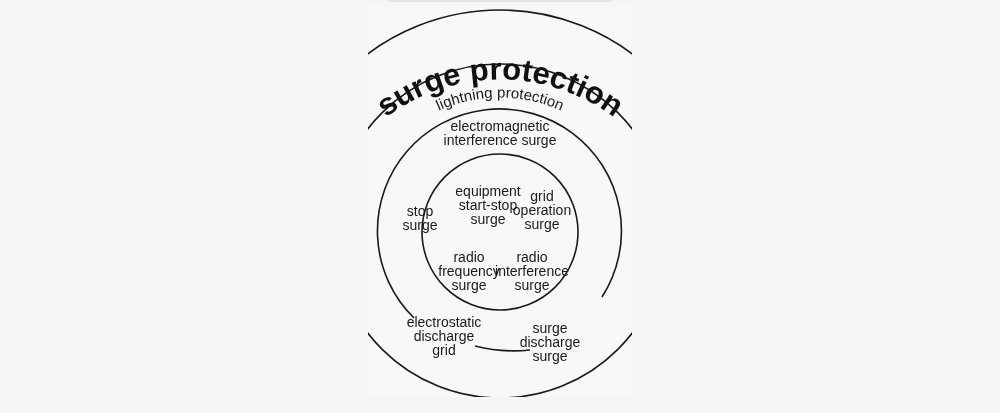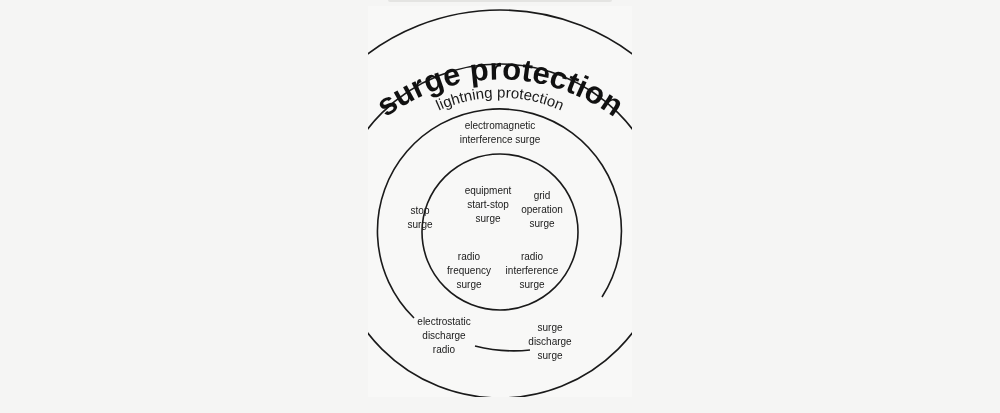--- a/index.html
+++ b/index.html
@@ -1,20 +1,20 @@
 <!DOCTYPE html>
 <html><head>
 <meta charset="utf-8">
 <style>
   html, body { margin:0; padding:0; }
   body { width:1000px; height:413px; background:#f5f5f4; position:relative; overflow:hidden; font-family:"Liberation Sans", sans-serif; }
   .topbar { position:absolute; left:388px; top:0; width:224px; height:2px; background:#e4e4e2; border-radius:0 0 3px 3px; }
   .card { position:absolute; left:368px; top:6px; width:264px; height:391px; background:#f8f8f7; overflow:hidden; }
   svg { position:absolute; left:0; top:0; }
-  .lbl { position:absolute; text-align:center; color:#1a1a1a; font-size:10px; line-height:14px; white-space:pre-line; transform:translateX(-50%); }
+  .lbl { position:absolute; text-align:center; color:#1a1a1a; font-size:14px; line-height:14px; white-space:pre-line; transform:translateX(-50%); }
 </style>
 </head>
 <body>
 
 <div class="topbar"></div>
 
 <div class="card">
   <svg width="264" height="391" viewBox="0 0 264 391">
     <defs>
       <path id="arcOuter" d="M 20 110 A 190 190 0 0 1 244 110"></path>
@@ -51,17 +51,17 @@
 surge</div>
   <div class="lbl" style="left:101px; top:244px;">radio
 frequency
 surge</div>
   <div class="lbl" style="left:164px; top:244px;">radio
 interference
 surge</div>
 
   <div class="lbl" style="left:76px; top:309px;">electrostatic
 discharge
-radio</div>
+grid</div>
   <div class="lbl" style="left:182px; top:315px;">surge
 discharge
 surge</div>
 </div>
 
 </body></html>

